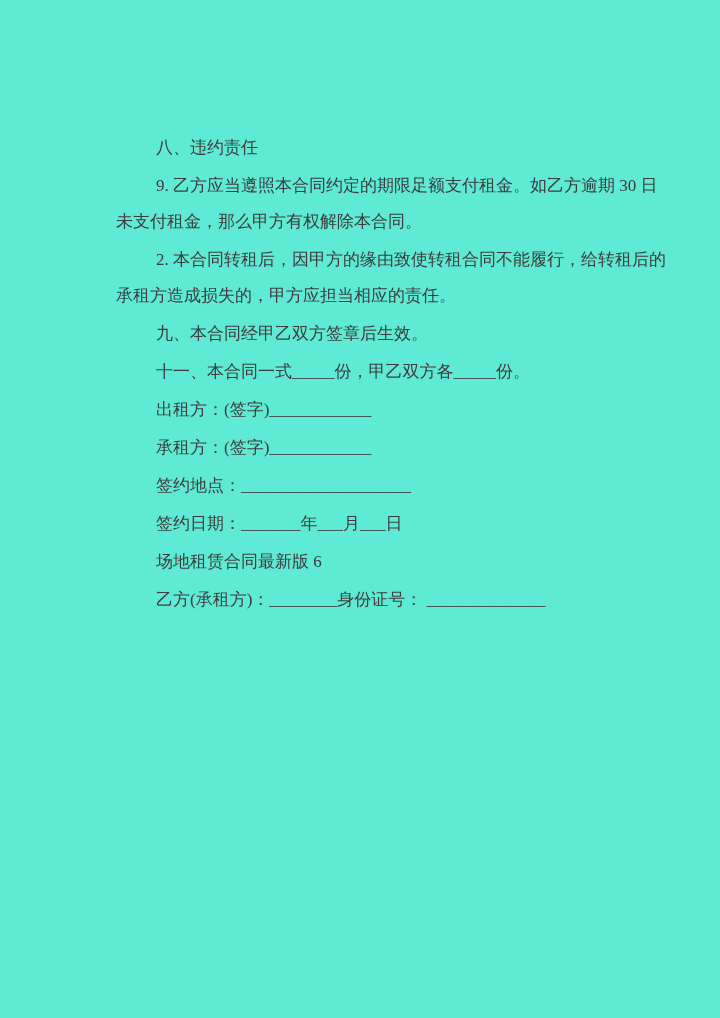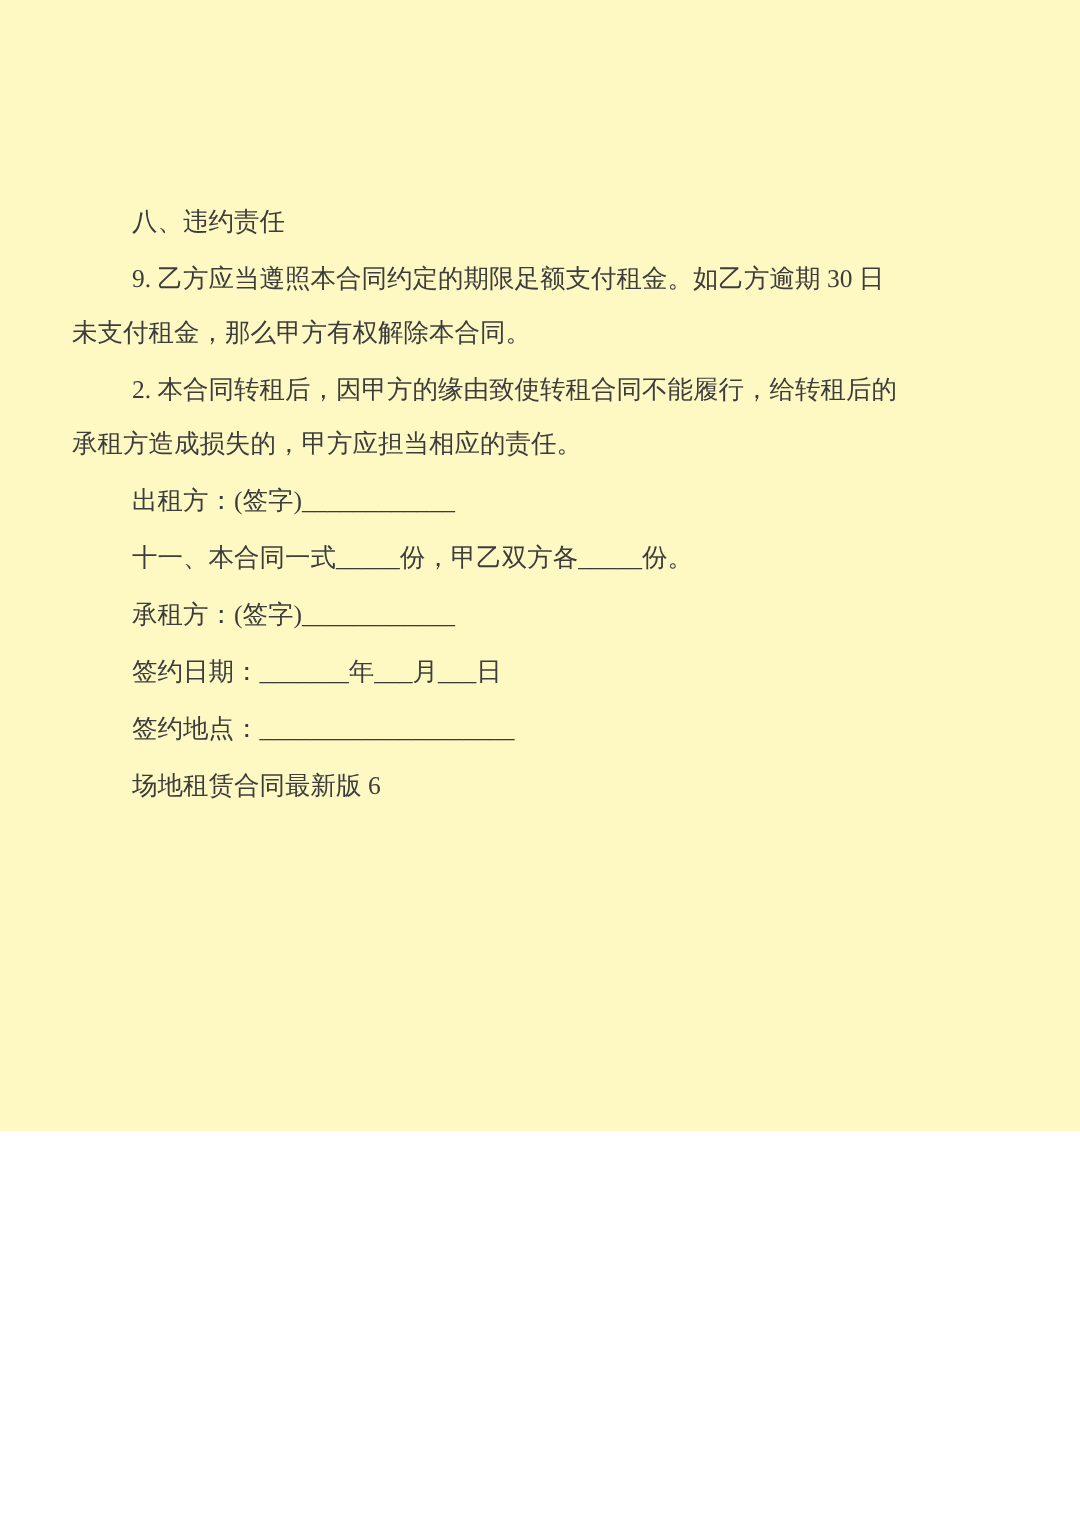--- a/index.html
+++ b/index.html
@@ -9,42 +9,44 @@
   }
   body {
     width: 720px;
     height: 1018px;
     overflow: hidden;
     position: relative;
   }
   .page {
     box-sizing: border-box;
     width: 720px;
-    height: 754px;
-    background: #fef9c3;
-    padding: 130px 76px 0 48px;
+    height: 1018px;
+    background: #5eead4;
+    padding: 130px 76px 0 116px;
   }
   .page p {
     margin: 0 0 2px 0;
     width: 554px;
     font-family: "Liberation Serif", "DejaVu Serif", serif;
     font-size: 17px;
     line-height: 36px;
     color: #3c3c3c;
     text-indent: 40px;
     word-break: break-all;
     white-space: pre-wrap;
   }
 </style>
 </head>
 <body>
 
 <div class="page">
   <p>八、违约责任</p>
   <p>9. 乙方应当遵照本合同约定的期限足额支付租金。如乙方逾期 30 日未支付租金，那么甲方有权解除本合同。</p>
   <p>2. 本合同转租后，因甲方的缘由致使转租合同不能履行，给转租后的承租方造成损失的，甲方应担当相应的责任。</p>
+  <p>九、本合同经甲乙双方签章后生效。</p>
+  <p>十一、本合同一式_____份，甲乙双方各_____份。</p>
   <p>出租方：(签字)____________</p>
-  <p>十一、本合同一式_____份，甲乙双方各_____份。</p>
   <p>承租方：(签字)____________</p>
+  <p>签约地点：____________________</p>
   <p>签约日期：_______年___月___日</p>
-  <p>签约地点：____________________</p>
   <p>场地租赁合同最新版 6</p>
+  <p>乙方(承租方)：________身份证号： ______________</p>
 </div>
 
 </body></html>

